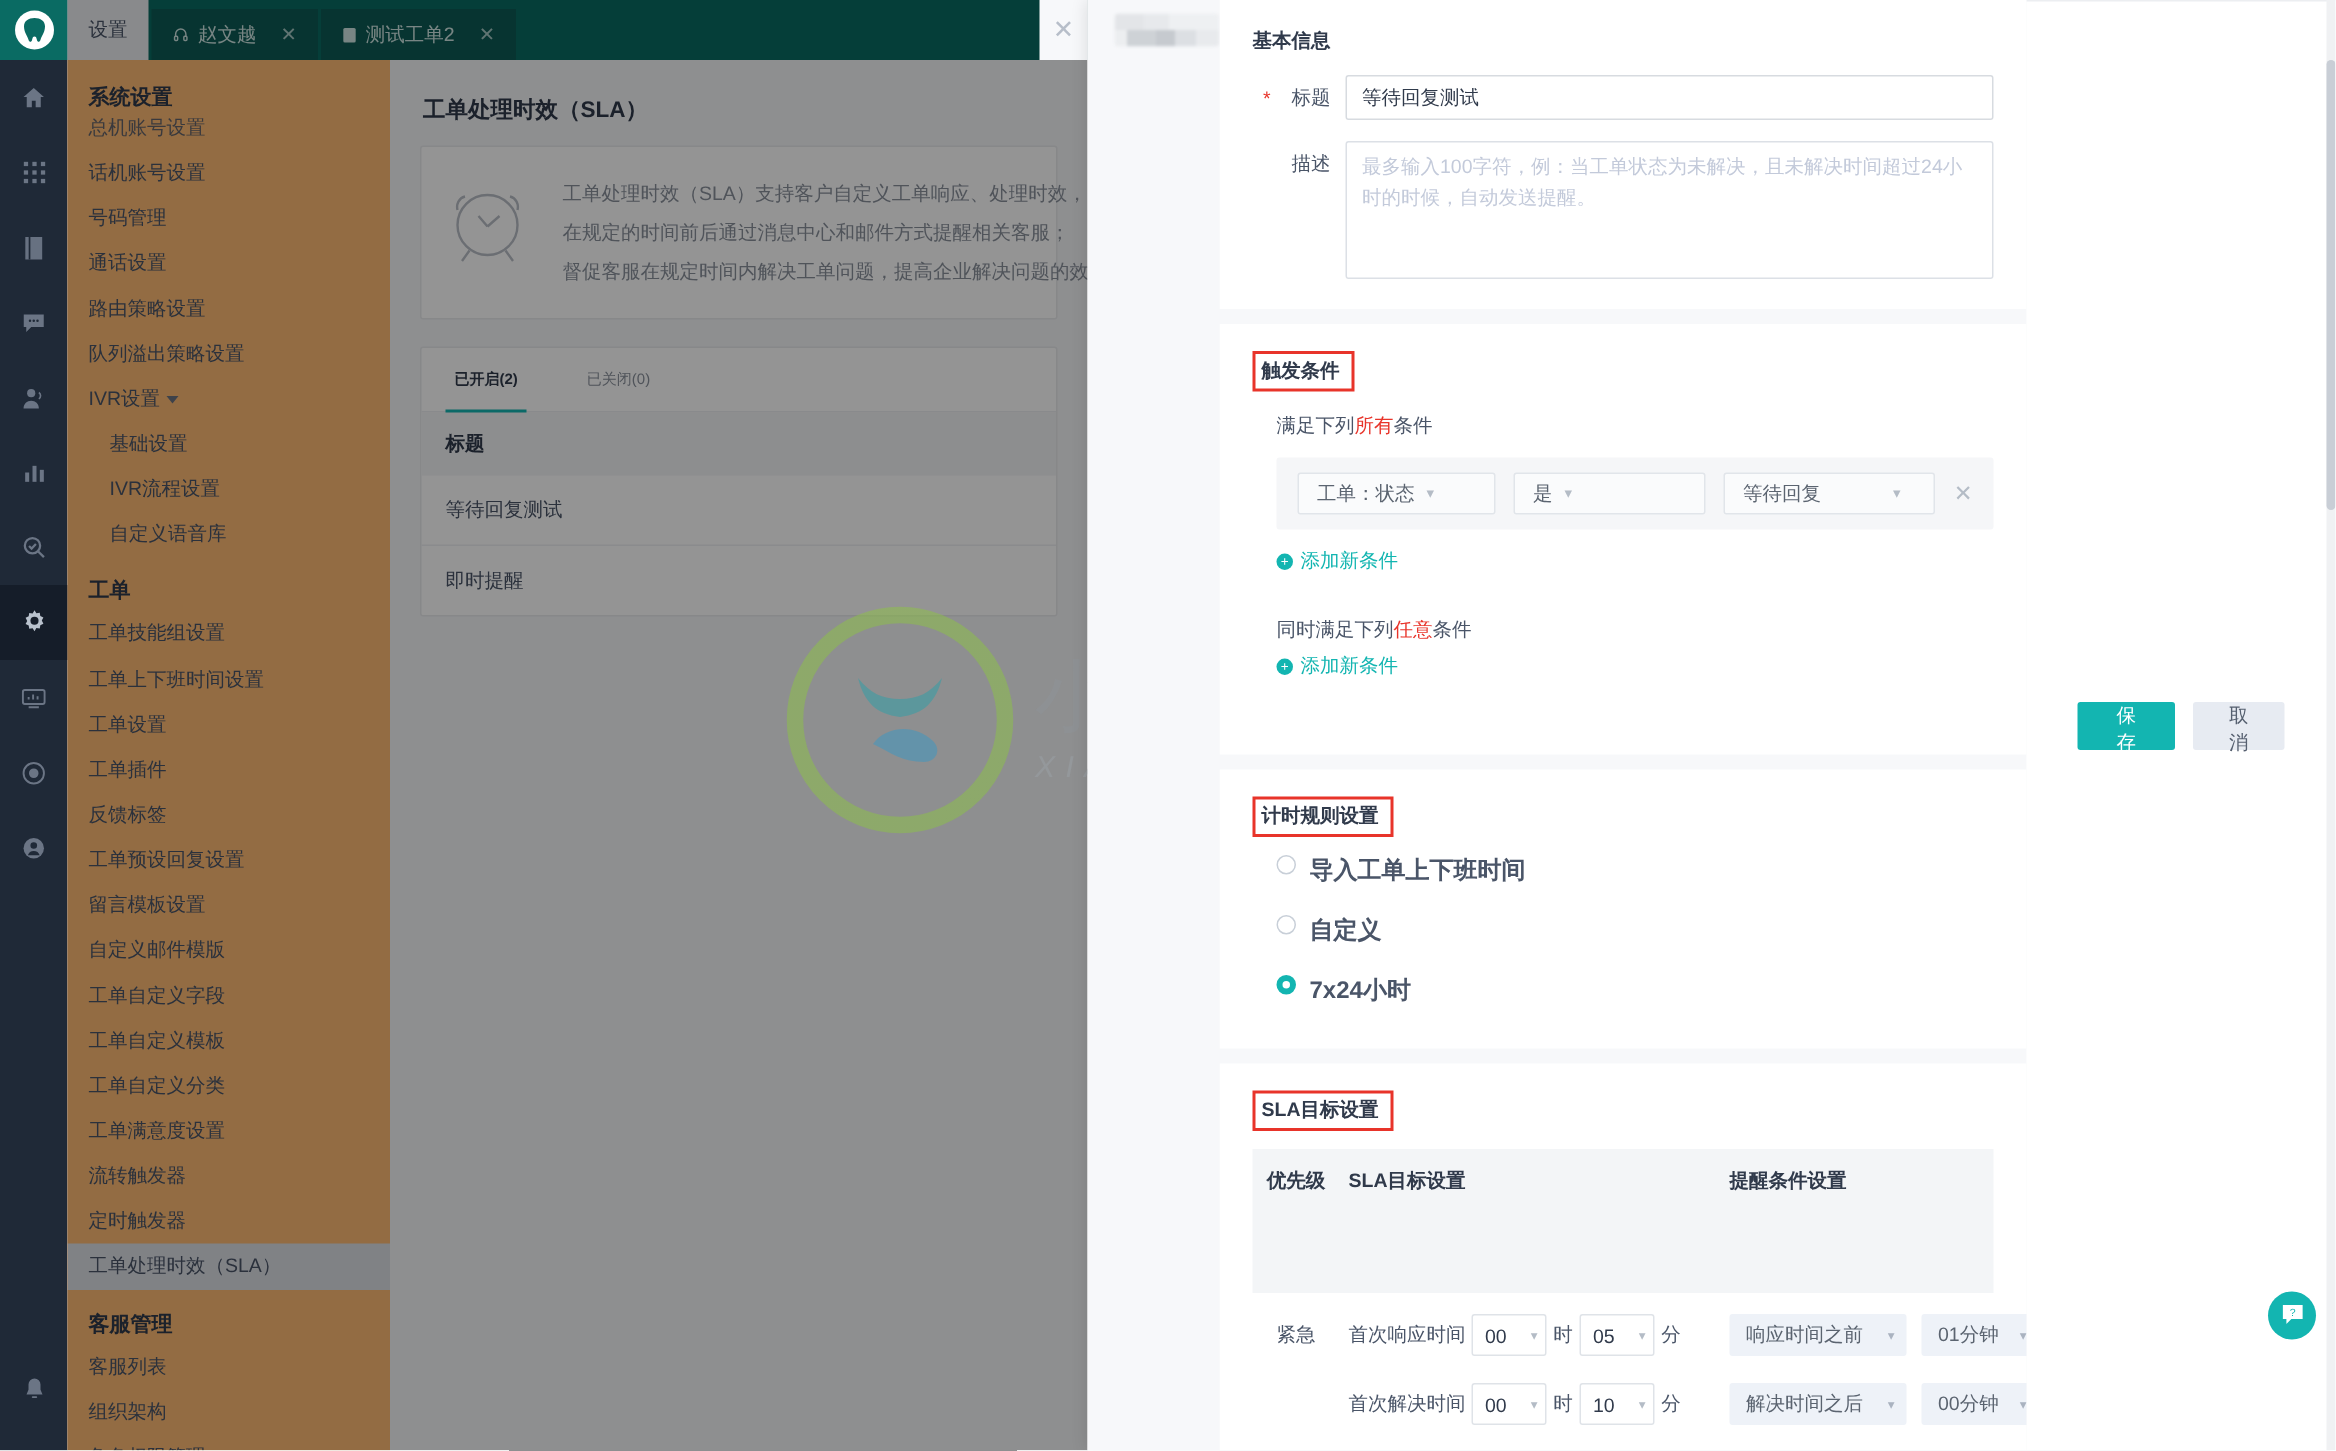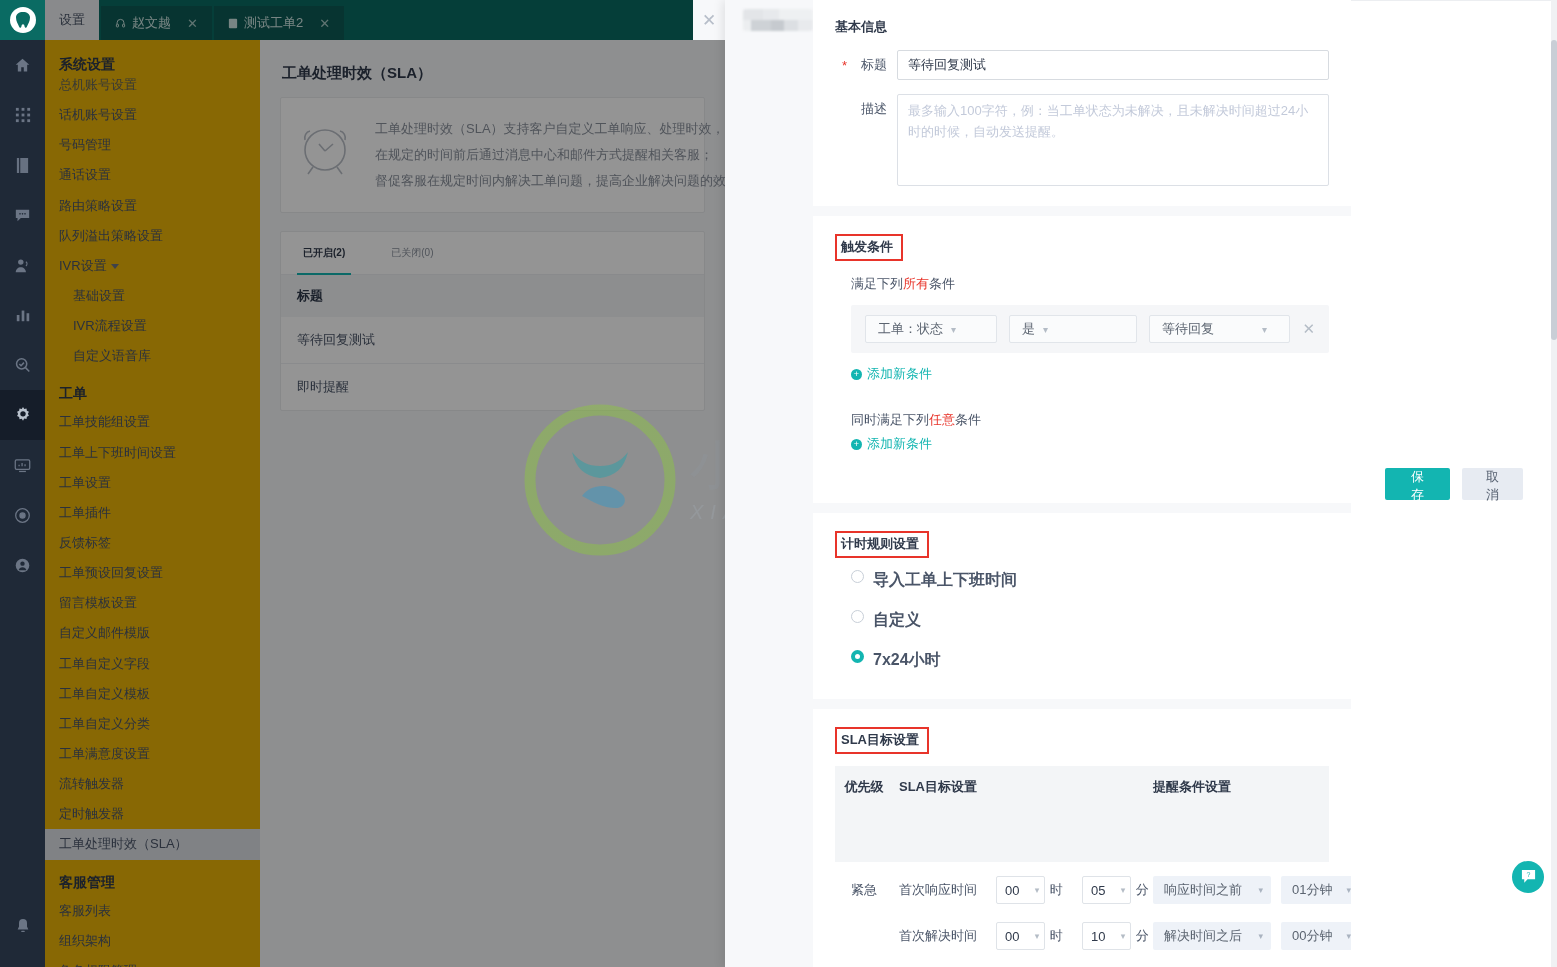--- a/index.html
+++ b/index.html
@@ -58,21 +58,21 @@
     padding:0 14px; font-size:13px; color:#cfe6e3; cursor:pointer;
     background:#0d5b55; margin-right:2px; position:relative;
   }
   .tab.active { background:#eceef1; color:#4a5568; height:40px; }
   .tab .tab-close { margin-left:10px; font-size:13px; color:#a6c9c5; }
   .tab .tab-ico { display:flex; align-items:center; }
 
   
   .settings-side {
     position:absolute; left:45px; top:40px; width:215px; height:927px;
-    background:#eab308; overflow:hidden; z-index:6;
+    background:#fdba74; overflow:hidden; z-index:6;
   }
   .side-title {
     font-size:14px; font-weight:bold; color:#303a4b; padding:16px 0 8px 14px;
   }
   .side-link {
     padding:5px 14px; font-size:13px; color:#4a5568; cursor:pointer; line-height:1.55;
     white-space:nowrap;
   }
   .side-link.sub { padding-left:28px; }
   .side-link.active { background:#dde0e6; }
@@ -205,21 +205,21 @@
   .c-goal { width:260px; flex:0 0 260px; padding-left:6px; }
   .c-cond { width:220px; flex:0 0 220px; }
   .c-obj { flex:1; }
   .sla-row { display:flex; align-items:center; padding:9px 0; font-size:13px; color:#4a5568; }
   .sla-group { border-bottom:1px solid #eceef1; padding:5px 0 9px 0; }
   .sla-group:last-child { border-bottom:none; }
   .goal-label { width:82px; flex:0 0 82px; }
   .numbox {
     width:50px; height:28px; border:1px solid #dfe3e8; border-radius:2px; background:#fff;
     display:flex; align-items:center; justify-content:space-between; padding:0 5px 0 8px;
-    font-size:13px; color:#303a4b; cursor:pointer;margin-left:15px;
+    font-size:13px; color:#303a4b; cursor:pointer;
   }
   .numbox .chev { color:#b4bcc6; font-size:9px; }
   .unit { width:22px; text-align:center; color:#4a5568; }
   .selb {
     height:28px; background:#eef2f8; border-radius:2px; display:flex; align-items:center;
     justify-content:space-between; padding:0 8px 0 11px; font-size:13px; color:#5b6470; cursor:pointer;
   }
   .selb .chev { color:#aab3c0; font-size:9px; margin-left:6px; }
   .w118 { width:118px; flex:0 0 118px; } .w78 { width:78px; flex:0 0 78px; }
   .w126 { width:126px; flex:0 0 126px; }

